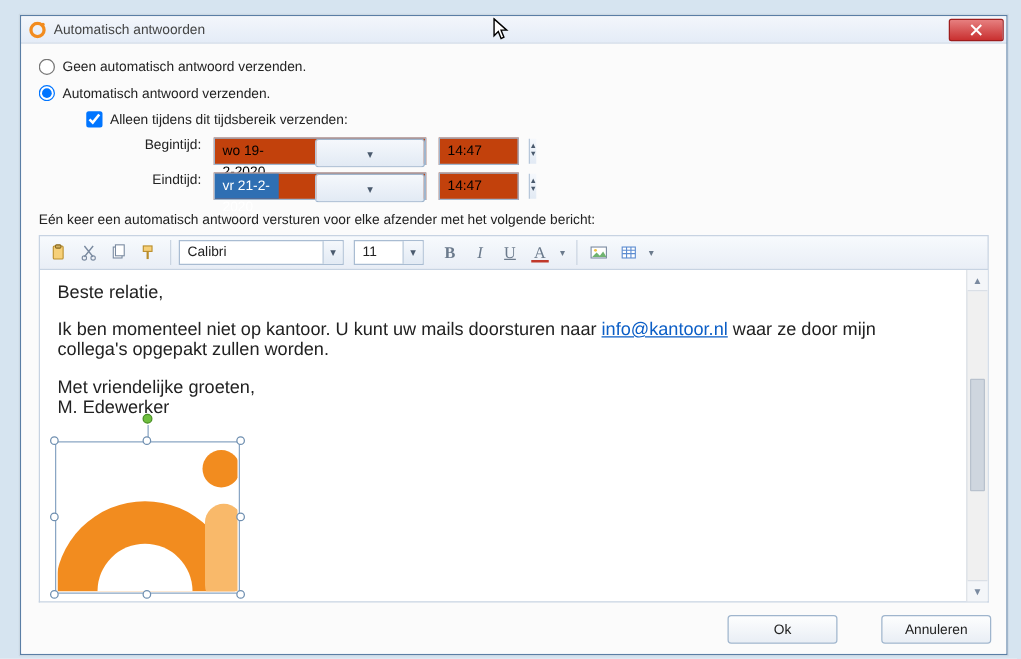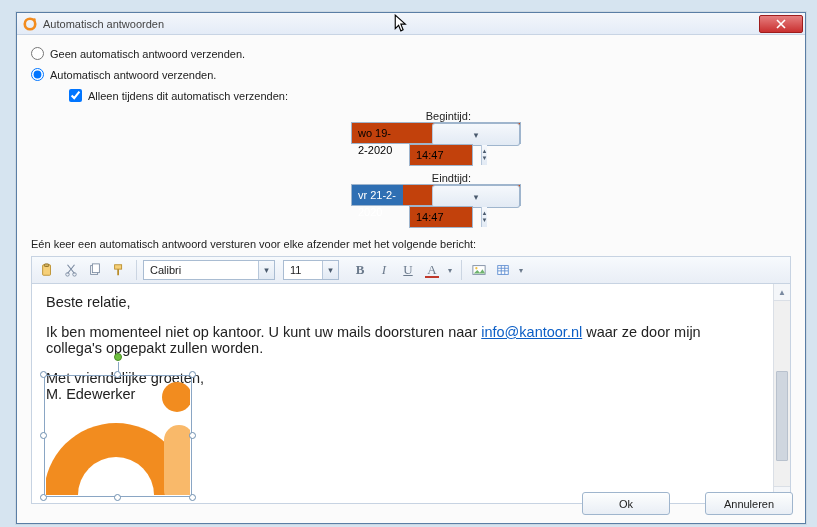--- a/index.html
+++ b/index.html
@@ -38,21 +38,21 @@
     position: absolute; left: 0; right: 0; top: 22px; bottom: 0;
     background: #fbfbfb;
     padding: 12px 14px 8px 14px;
   }
 
   .radio-row, .check-row { display: flex; align-items: center; font-size: 11px; color: #222; margin-bottom: 8px; }
   .radio-row input, .check-row input { margin: 0 6px 0 0; }
   .check-row { margin-left: 38px; margin-top: 8px; }
 
   .time-grid { margin-left: 60px; font-size: 11px; }
-  .time-row { display: flex; align-items: center; margin-bottom: 6px; flex-direction: column; }
+  .time-row { display: flex; margin-bottom: 6px; }
   .time-row .lbl { width: 80px; text-align: right; padding-right: 10px; color: #222; }
 
   .combo {
     display: flex; align-items: stretch; height: 22px;
     border: 1px solid #9fb5cd; background: #c2410c;
   }
   .combo.date { width: 170px; margin-right: 10px; }
   .combo.time { width: 64px; gap: 31px; }
   .combo .val { flex: 1; padding: 2px 6px; font-size: 11px; line-height: 17px; }
   .combo .val.sel { background: #2f6fb3; color: #fff; }
@@ -90,21 +90,21 @@
   .fmt { width: 22px; height: 22px; display:flex; align-items:center; justify-content:center; color:#6b7a8c; font-size:13px; font-family: "Times New Roman", serif; cursor:default;}
   .fmt.b { font-weight: bold; }
   .fmt.i { font-style: italic; }
   .fmt.u { text-decoration: underline; }
   .fmt.a { font-family: "Segoe UI"; position:relative; }
   .fmt.a::after { content:""; position:absolute; left:4px; right:4px; bottom:3px; height:2px; background:#c0392b; }
   .dd-arrow { width:10px; display:flex; align-items:center; justify-content:center; color:#6b7a8c; font-size:8px; }
 
   .editor-wrap {
     position: relative;
-    height: 220px;
+    height: 266px;
     border: 1px solid #c7d3e2; border-top: none;
     background: #fff;
     display: flex;
   }
   .editor {
     flex: 1; padding: 10px 14px 10px 14px;
     font-family: Calibri, sans-serif; font-size: 14.5px; color: #222;
     overflow: hidden; position: relative;
   }
   .editor a { color: #0b5ec6; text-decoration: underline; }
@@ -178,21 +178,21 @@
       <span>Geen automatisch antwoord verzenden.</span>
     </label>
 
     <label class="radio-row">
       <input type="radio" name="mode" checked="" style="">
       <span>Automatisch antwoord verzenden.</span>
     </label>
 
     <label class="check-row">
       <input type="checkbox" checked="" style="">
-      <span>Alleen tijdens dit automatisch verzenden:</span>
+      <span>Alleen tijdens dit tijdsbereik verzenden:</span>
     </label>
 
     <div class="time-grid">
       <div class="time-row">
         <div class="lbl">Begintijd:</div>
         <div class="combo date">
           <div class="val">wo 19-2-2020</div>
           <div class="btn"></div>
         </div>
         <div class="combo time">

